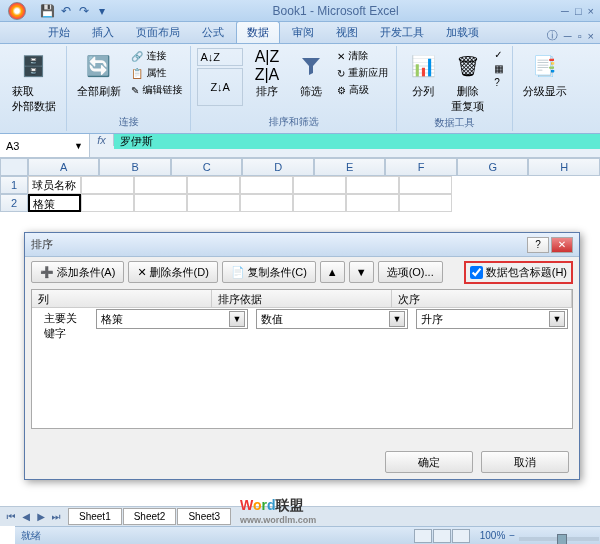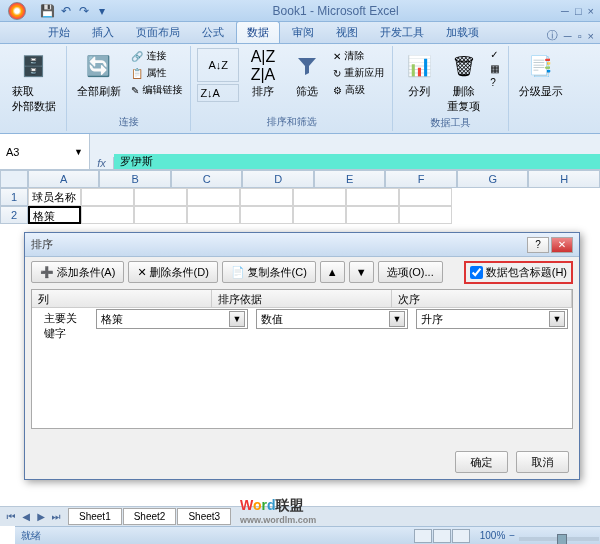--- a/index.html
+++ b/index.html
@@ -15,23 +15,23 @@
 .tab{padding:3px 10px;color:#2a5a9a;cursor:pointer}
 .tab.active{background:linear-gradient(#f5f9fd,#e8f1fa);border:1px solid #8fb5dc;border-bottom:none;border-radius:3px 3px 0 0;color:#15428b}
 .ribbon{height:90px;background:linear-gradient(#e8f1fa,#d4e4f4);display:flex;border-bottom:1px solid #8fb5dc;padding:2px}
 .rgroup{border-right:1px solid #b8d0e8;padding:2px 6px;display:flex;flex-direction:column;justify-content:space-between;align-items:center}
 .rgroup-label{font-size:10px;color:#4a6a9a;text-align:center;margin-top:auto}
 .big-btn{display:flex;flex-direction:column;align-items:center;gap:2px;padding:2px 4px;cursor:pointer}
 .big-btn .icn{width:32px;height:32px;display:flex;align-items:center;justify-content:center;font-size:20px}
 .small-btns{display:flex;flex-direction:column;gap:1px;font-size:10px}
 .small-btn{display:flex;align-items:center;gap:3px;padding:1px 2px;cursor:pointer}
 .row-btns{display:flex;gap:4px;align-items:flex-start}
-.namebox-row{height:36px;display:flex;border-bottom:1px solid #b8c8d8;background:#e8f0f8}
+.namebox-row{height:24px;display:flex;border-bottom:1px solid #b8c8d8;background:#e8f0f8}
 .namebox{width:90px;border-right:1px solid #b8c8d8;display:flex;align-items:center;padding:0 6px;background:#fff;justify-content:space-between}
-.fx-area{display:flex;align-items:flex-end;flex:1}
+.fx-area{display:flex;align-items:flex-start;flex:1}
 .fx-btn{width:24px;text-align:center;color:#4a6a9a;font-style:italic;border-right:1px solid #b8c8d8}
 .formula-bar{flex:1;padding:0 6px;background:#5eead4;display:flex;align-items:center}
 .grid-area{position:relative;height:56px;overflow:hidden}
 .col-headers{display:flex;height:18px;background:linear-gradient(#f5f8fb,#e4ecf4)}
 .corner{width:28px;border:1px solid #b8c8d8;background:#e8f0f8}
 .ch{width:72px;border:1px solid #b8c8d8;text-align:center;color:#2a5a9a;line-height:16px}
 .row{display:flex;height:18px}
 .rh{width:28px;border:1px solid #b8c8d8;background:linear-gradient(#f5f8fb,#e4ecf4);text-align:center;color:#2a5a9a;line-height:16px}
 .cell{width:53px;border:1px solid #d4d4d4;padding:0 3px;line-height:16px;background:#fff}
 .cell.sel{border:2px solid #000}
@@ -47,21 +47,21 @@
 .hl-box{border:2px solid #d33;padding:2px 4px;display:flex;align-items:center;gap:3px;margin-left:auto}
 .hl-box input[type=checkbox]{width:13px;height:13px}
 .dlg-grid{margin:2px 6px;border:1px solid #aaa;background:#fff;height:140px}
 .dlg-gh{display:flex;height:18px;background:linear-gradient(#f8f8f8,#e8e8e8);border-bottom:1px solid #ccc}
 .dlg-gh div{flex:1;padding:2px 6px;border-right:1px solid #ccc}
 .dlg-gr{display:flex;height:22px}
 .dlg-gr .lbl{width:60px;padding:3px 12px}
 .dlg-gr .combo{flex:1;margin:1px 4px;height:20px;border:1px solid #999;background:#fff;display:flex;align-items:center;justify-content:space-between;padding:0 2px 0 4px}
 .combo .arr{width:16px;height:16px;border:1px solid #999;background:linear-gradient(#f8f8f8,#ddd);display:flex;align-items:center;justify-content:center;font-size:9px}
 .dlg-footer{position:absolute;bottom:6px;right:10px;display:flex;gap:8px}
-.dlg-footer .dlg-btn{width:53px;justify-content:center}
+.dlg-footer .dlg-btn{width:88px;justify-content:center}
 .sheet-tabs{position:absolute;left:0;bottom:18px;height:20px;width:100%;display:flex;align-items:center;background:#dce6f0;border-top:1px solid #b8c8d8;font-size:10px}
 .st-nav{display:flex;gap:1px;padding:0 4px}
 .st-nav span{width:14px;text-align:center;color:#4a6a9a;cursor:pointer}
 .st{padding:2px 10px;background:#fff;border:1px solid #aaa;margin-left:1px;cursor:pointer}
 .st.active{background:#fff;font-weight:normal}
 .watermark{position:absolute;left:240px;bottom:1px;font-size:14px;font-weight:bold}
 .watermark .r{color:#e33}.watermark .o{color:#f90}.watermark .b{color:#39c}.watermark .g{color:#3a3}
 .wm-url{font-size:9px;color:#888}
 .statusbar{position:absolute;left:15px;bottom:0;height:18px;width:100%;background:linear-gradient(#dce9f7,#c4d8ec);display:flex;align-items:center;padding:0 6px;font-size:10px;color:#2a5a9a;border-top:1px solid #a8c0d8}
 .sb-left{flex:1}
@@ -139,24 +139,24 @@
             <span>✎</span>
             <span>编辑链接</span>
           </div>
       </div>
     </div>
     <div class="rgroup-label">连接</div>
   </div>
   <div class="rgroup">
     <div class="row-btns">
       <div style="display:flex;flex-direction:column;gap:2px">
-        <div class="small-btn" style="border:1px solid #bcd;padding:10px">
+        <div class="small-btn" style="border:1px solid #bcd;padding:2px">
             <span>A↓Z</span>
           </div>
-        <div class="small-btn" style="border:1px solid #bcd;padding:2px">
+        <div class="small-btn" style="border:1px solid #bcd;padding:12px">
             <span>Z↓A</span>
           </div>
       </div>
       <div class="big-btn">
         <div class="icn" style="font-size:16px">A|Z<br>Z|A</div>
         <div>排序</div>
       </div>
       <div class="big-btn">
         <div class="icn">
             <svg width="24" height="24">

